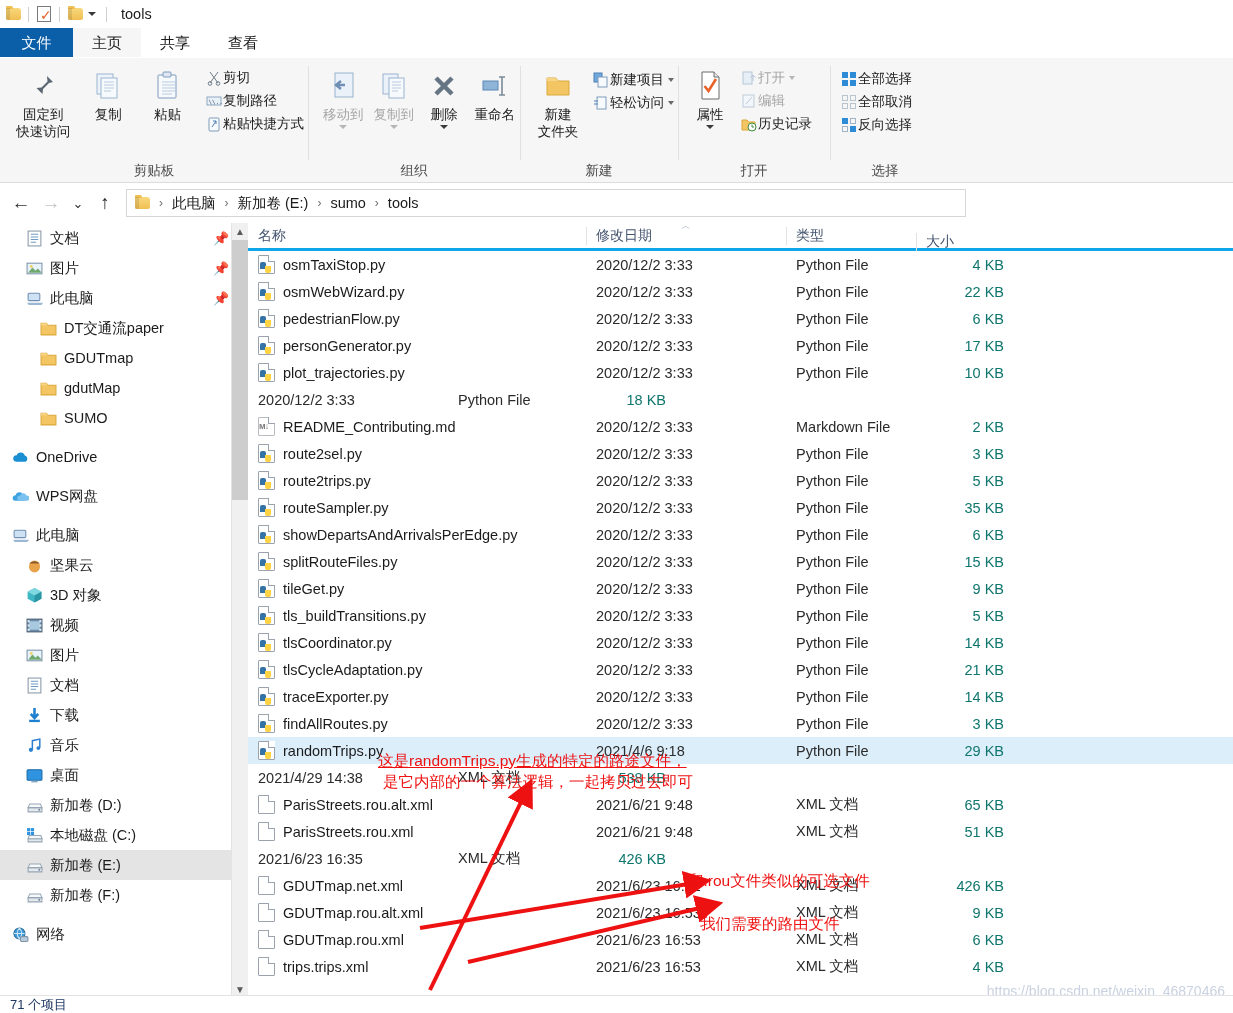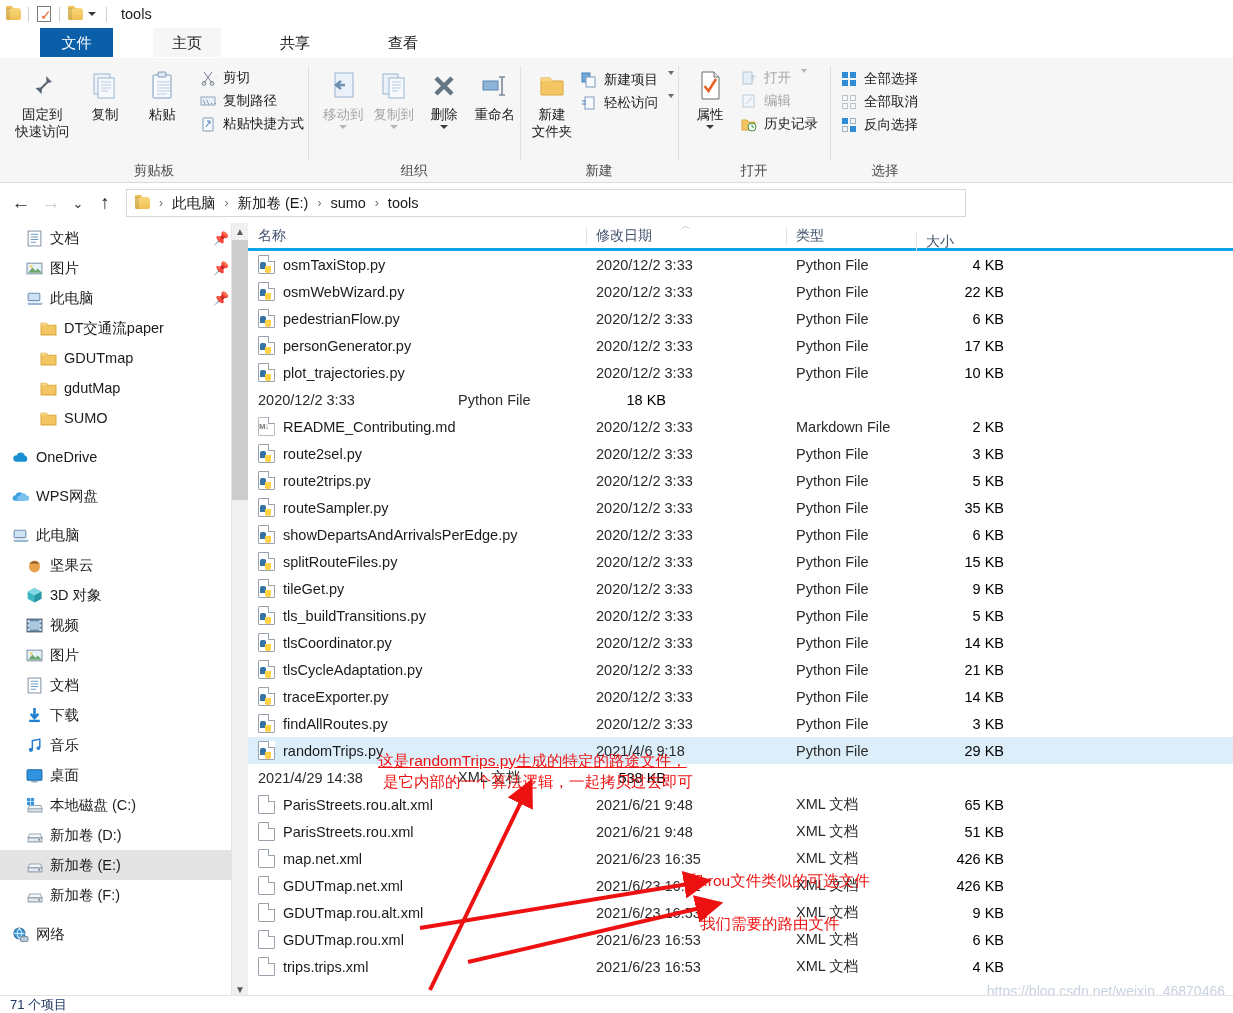--- a/index.html
+++ b/index.html
@@ -44,21 +44,21 @@
   }
   .tb-title { margin-left: 8px; font-size: 14.5px; }
 
   
   .tabs { height: 30px; display: flex; align-items: stretch; background: #fff; position: relative; }
   .tabs::after {
     content: ""; position: absolute; left: 0; right: 0; bottom: 0; height: 1px; background: #fff;
   }
   .tab {
     display: flex; align-items: center; justify-content: center;
-    font-size: 15px; color: #1b1b1b; padding: 0 19px; cursor: default; margin-left: 40px;
+    font-size: 15px; color: #1b1b1b; padding: 0 19px; cursor: default;
   }
   .tab.file { background: #0b5ea8; color: #fff; min-width: 73px; }
   .tab.active { background: #f6f6f6; }
 
   
   .ribbon {
     height: 125px; background: #f6f6f6; border-bottom: 1px solid #dcdcdc;
     display: flex; position: relative;
   }
   .rgroup { position: relative; display: flex; flex-direction: column; height: 100%; }
@@ -70,21 +70,21 @@
   .rgroup + .rgroup::before {
     content: ""; position: absolute; left: 0; top: 8px; bottom: 22px; width: 1px; background: #e0e0e0;
   }
   .bigbtn {
     width: 62px; display: flex; flex-direction: column; align-items: center;
     font-size: 13.5px; color: #1b1b1b; text-align: center; line-height: 17px; cursor: default;
   }
   .bigbtn .bico { height: 40px; display: flex; align-items: center; justify-content: center; }
   .smallcol { display: flex; flex-direction: column; gap: 3px; padding-top: 2px; }
   .smallbtn {
-    display: flex; gap: 6px; font-size: 13.5px; color: #1b1b1b;
+    display: flex; align-items: center; font-size: 13.5px; color: #1b1b1b;
     padding: 1px 4px 1px 2px; cursor: default; white-space: nowrap;
   }
   .smallbtn.dim { color: #a6a6a6; }
   .sico { width: 18px; height: 18px; display: flex; align-items: center; justify-content: center; }
   .tinycaret {
     width: 0; height: 0; border-left: 3.5px solid transparent; border-right: 3.5px solid transparent;
     border-top: 4px solid #6a6a6a; margin-left: 4px;
   }
   .midcaret {
     width: 0; height: 0; border-left: 4px solid transparent; border-right: 4px solid transparent;
@@ -164,21 +164,21 @@
 
   .row {
     height: 27px; display: flex; align-items: center; font-size: 14.5px; color: #1b1b1b;
     cursor: default;
   }
   .row.sel { background: #ddeefb; }
   .row .cell { display: flex; align-items: center; }
   .row .cell.name { width: 338px; padding-left: 10px; gap: 8px; }
   .row .cell.date { width: 200px; padding-left: 10px; color: #2b2b2b; }
   .row .cell.type { width: 130px; padding-left: 10px; color: #2b2b2b; }
-  .row .cell.size { width: 100px; justify-content: flex-end; padding-right: 12px; color: #000000; }
+  .row .cell.size { width: 100px; justify-content: flex-end; padding-right: 12px; color: #0f766e; }
 
   
   .fico { width: 17px; height: 19px; position: relative; flex: none; }
   .doc-base {
     position: absolute; inset: 0; background: #fff; border: 1px solid #9aa3ad;
     border-radius: 1px;
   }
   .doc-base::after {
     content: ""; position: absolute; right: -1px; top: -1px; width: 6px; height: 6px;
     background: #fff; border-left: 1px solid #9aa3ad; border-bottom: 1px solid #9aa3ad;
@@ -695,42 +695,42 @@
               <svg width="17" height="17" viewBox="0 0 16 16">
                 <rect x="1" y="2.5" width="14" height="10" rx="1" fill="#2f93e0" stroke="#1b6aa8"></rect>
                 <rect x="5" y="13" width="6" height="1.5" fill="#8aa8c0"></rect>
               </svg>
             </span>
             <span class="ntext">桌面</span>
           </div>
           <div class="navrow ind1">
             <span class="nico">
               <svg width="17" height="17" viewBox="0 0 16 16">
+                <path d="M2 10 h13 v4 H2z" fill="#e4e9ee" stroke="#97a6b4"></path>
+                <path d="M3.5 6.5 h10 l1.5 3.5 H2z" fill="#f6f8fa" stroke="#97a6b4"></path>
+                <circle cx="12.5" cy="12" r="0.9" fill="#6f8296"></circle>
+              </svg>
+            </span>
+            <span class="ntext">新加卷 (D:)</span>
+          </div>
+          <div class="navrow ind1">
+            <span class="nico">
+              <svg width="17" height="17" viewBox="0 0 16 16">
                 <path d="M2 11 h13 v3 H2z" fill="#e4e9ee" stroke="#97a6b4"></path>
                 <path d="M3 8 h11 l1 3 H2z" fill="#f4f7fa" stroke="#97a6b4"></path>
                 <g fill="#2f93e0">
                   <rect x="1" y="1" width="3" height="3"></rect>
                   <rect x="4.6" y="1" width="3" height="3"></rect>
                   <rect x="1" y="4.6" width="3" height="3"></rect>
                   <rect x="4.6" y="4.6" width="3" height="3"></rect>
                 </g>
               </svg>
             </span>
             <span class="ntext">本地磁盘 (C:)</span>
           </div>
-          <div class="navrow ind1">
-            <span class="nico">
-              <svg width="17" height="17" viewBox="0 0 16 16">
-                <path d="M2 10 h13 v4 H2z" fill="#e4e9ee" stroke="#97a6b4"></path>
-                <path d="M3.5 6.5 h10 l1.5 3.5 H2z" fill="#f6f8fa" stroke="#97a6b4"></path>
-                <circle cx="12.5" cy="12" r="0.9" fill="#6f8296"></circle>
-              </svg>
-            </span>
-            <span class="ntext">新加卷 (D:)</span>
-          </div>
           <div class="navrow ind1 sel">
             <span class="nico">
               <svg width="17" height="17" viewBox="0 0 16 16">
                 <path d="M2 10 h13 v4 H2z" fill="#e4e9ee" stroke="#97a6b4"></path>
                 <path d="M3.5 6.5 h10 l1.5 3.5 H2z" fill="#f6f8fa" stroke="#97a6b4"></path>
                 <circle cx="12.5" cy="12" r="0.9" fill="#6f8296"></circle>
               </svg>
             </span>
             <span class="ntext">新加卷 (E:)</span>
           </div>
@@ -1068,26 +1068,20 @@
               <span class="fico">
                 <span class="doc-base"></span>
               </span>
               <span>ParisStreets.rou.xml</span>
             </span>
             <span class="cell date">2021/6/21 9:48</span>
             <span class="cell type">XML 文档</span>
             <span class="cell size">51 KB</span>
           </div>
           <div class="row">
-            <span class="cell name">
-              <span class="fico">
-                <span class="doc-base"></span>
-              </span>
-              <span>map.net.xml</span>
-            </span>
             <span class="cell date">2021/6/23 16:35</span>
             <span class="cell type">XML 文档</span>
             <span class="cell size">426 KB</span>
           </div>
           <div class="row">
             <span class="cell name">
               <span class="fico">
                 <span class="doc-base"></span>
               </span>
               <span>GDUTmap.net.xml</span>

